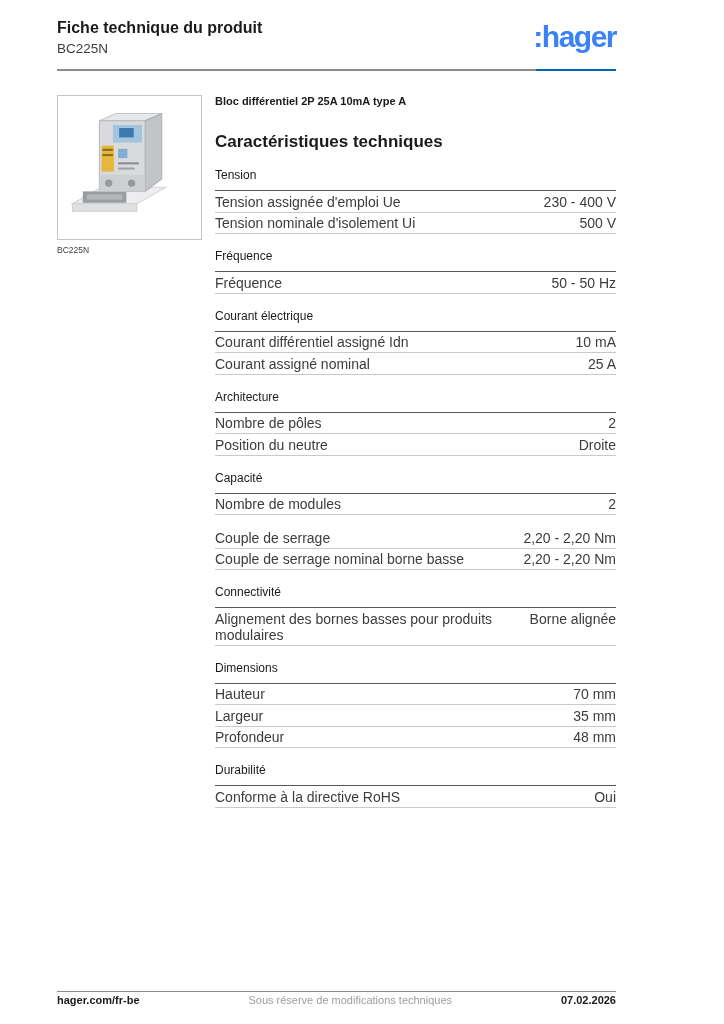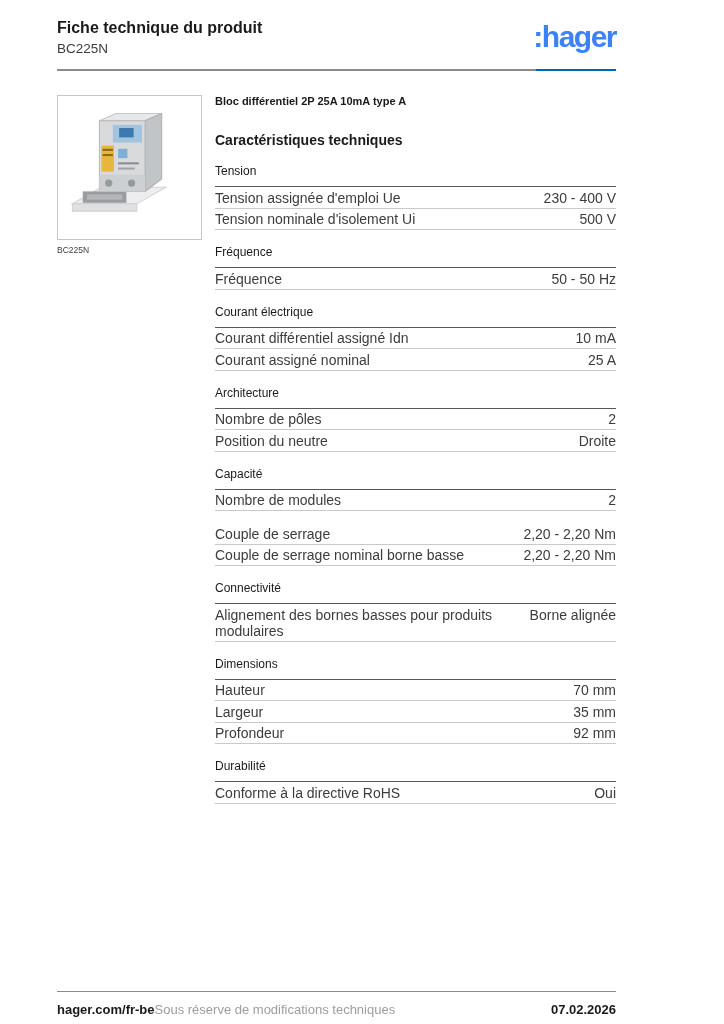--- a/index.html
+++ b/index.html
@@ -16,32 +16,32 @@
   .rule-gray { flex:1; background:#8c8c8f; }
   .rule-blue { width:80px; background:#0064b9; }
 
   
   .image-box { position:absolute; left:57px; top:95px; width:145px; height:145px; border:1px solid #c6c6c6; background:#ffffff; display:flex; align-items:center; justify-content:center; }
   .image-caption { position:absolute; left:57px; top:245px; font-size:8.5px; color:#3c3c3b; }
 
   
   .content { position:absolute; left:215px; right:56px; top:95px; }
   .product-name { font-size:11px; font-weight:bold; color:#1a1a1a; }
-  .char-title { font-size:14px; font-weight:bold; color:#1a1a1a; margin-top:25px; }
+  .char-title { font-size:17px; font-weight:bold; color:#1a1a1a; margin-top:25px; }
   .spec-sections { margin-top:13px; }
   .spec-section { margin-bottom:12px; }
   .section-title { font-size:12px; font-weight:normal; color:#1a1a1a; padding:3px 0 8px; border-bottom:1px solid #57575a; }
   .spec-row { display:flex; justify-content:space-between; align-items:baseline; font-size:14px; color:#3c3c3b; padding:2.5px 0 2px; border-bottom:1px solid #c9c9c9; }
   .row-label { text-align:left; padding-right:12px; }
   .row-value { text-align:right; white-space:nowrap; }
 
   
-  .footer { position:absolute; left:57px; right:56px; top:991px; border-top:1px solid #8c8c8f; padding-top:10px; display:flex; justify-content:space-between; align-items:baseline; font-size:13px; }
+  .footer { position:absolute; left:57px; right:56px; top:991px; border-top:1px solid #8c8c8f; padding-top:2px; display:flex; justify-content:space-between; align-items:baseline; font-size:11px; }
   .footer-left { font-weight:bold; color:#1a1a1a; }
-  .footer-center { color:#9d9d9c; flex:1; text-align:left; }
+  .footer-center { color:#9d9d9c; flex:1; text-align:center; }
   .footer-right { font-weight:bold; color:#1a1a1a; }
 </style>
 </head>
 <body>
 
 <div class="page">
 
   <div class="header">
     <div class="doc-title">Fiche technique du produit</div>
     <div class="doc-subtitle">BC225N</div>
@@ -156,21 +156,21 @@
           <div class="spec-row">
             <span class="row-label">Hauteur</span>
             <span class="row-value">70 mm</span>
           </div>
           <div class="spec-row">
             <span class="row-label">Largeur</span>
             <span class="row-value">35 mm</span>
           </div>
           <div class="spec-row">
             <span class="row-label">Profondeur</span>
-            <span class="row-value">92 mm</span>
+            <span class="row-value">48 mm</span>
           </div>
         </div>
         <div class="spec-section">
           <div class="section-title">Durabilité</div>
           <div class="spec-row">
             <span class="row-label">Conforme à la directive RoHS</span>
             <span class="row-value">Oui</span>
           </div>
         </div>
       </div>

